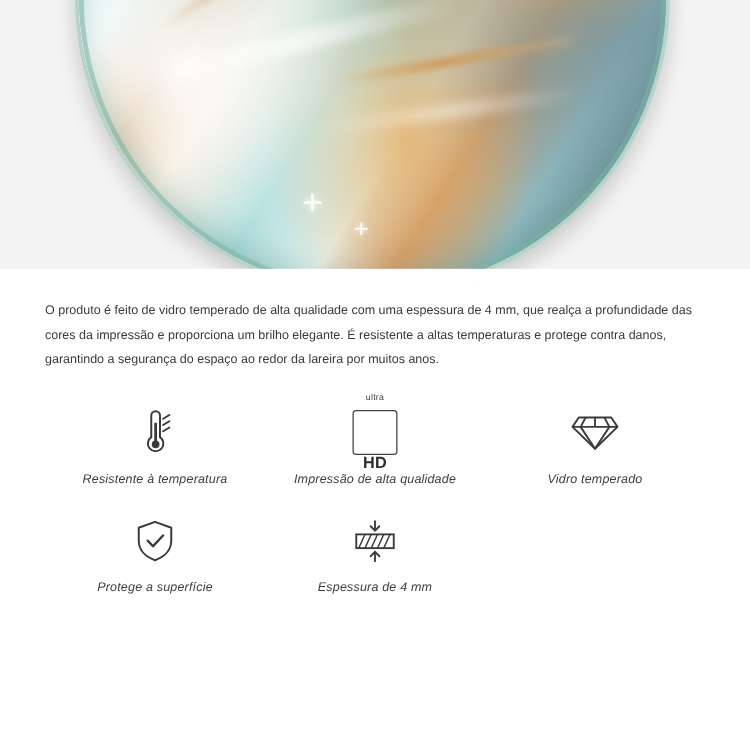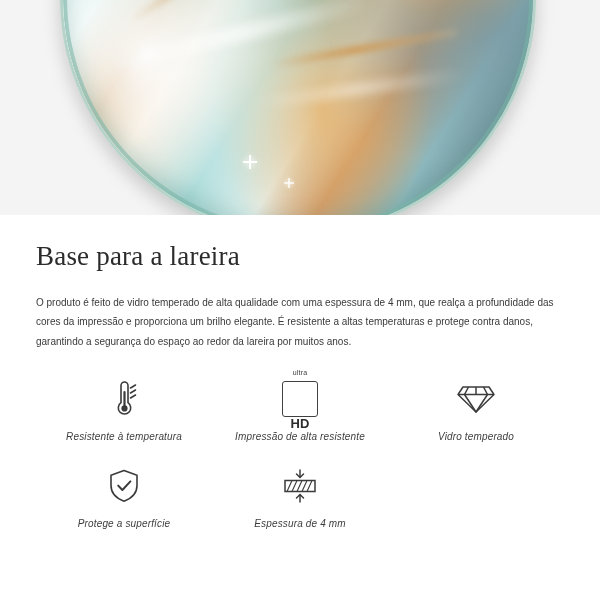--- a/index.html
+++ b/index.html
@@ -210,21 +210,20 @@
       <div class="plate-gloss"></div>
       <div class="plate-edge"></div>
     </div>
     <div class="sparkle sp1"></div>
     <div class="sparkle sp2"></div>
   </div>
 
   <div class="content">
 
     <h1 class="headline">
-      <span>Base para a lareira</span>
     </h1>
 
     <p class="paragraph">O produto é feito de vidro temperado de alta qualidade com uma espessura de 4 mm, que realça a profundidade das cores da impressão e proporciona um brilho elegante. É resistente a altas temperaturas e protege contra danos, garantindo a segurança do espaço ao redor da lareira por muitos anos.</p>
 
     <div class="features">
 
       <div class="feature">
         <div class="feature-icon">
           <svg width="34" height="40" viewBox="0 0 34 40" fill="none" stroke="#3b3b3b" stroke-width="1.6" stroke-linecap="round">
             <path d="M14 6.5a3.5 3.5 0 0 1 7 0v17.2a6.2 6.2 0 1 1-7 0z"></path>
@@ -238,21 +237,21 @@
         <div class="feature-label">Resistente à temperatura</div>
       </div>
 
       <div class="feature">
         <div class="feature-icon">
           <div class="ultrahd-box">
             <span class="u">ultra</span>
             <span class="hd">HD</span>
           </div>
         </div>
-        <div class="feature-label">Impressão de alta resistente</div>
+        <div class="feature-label">Impressão de alta qualidade</div>
       </div>
 
       <div class="feature">
         <div class="feature-icon">
           <svg width="40" height="34" viewBox="0 0 40 34" fill="none" stroke="#3b3b3b" stroke-width="1.5" stroke-linejoin="round">
             <path d="M7 5h26l5 7.5L20 30 2 12.5z"></path>
             <path d="M2 12.5h36"></path>
             <path d="M12.5 5 8.5 12.5 20 30 31.5 12.5 27.5 5"></path>
             <path d="M20 5v7.5"></path>
           </svg>

